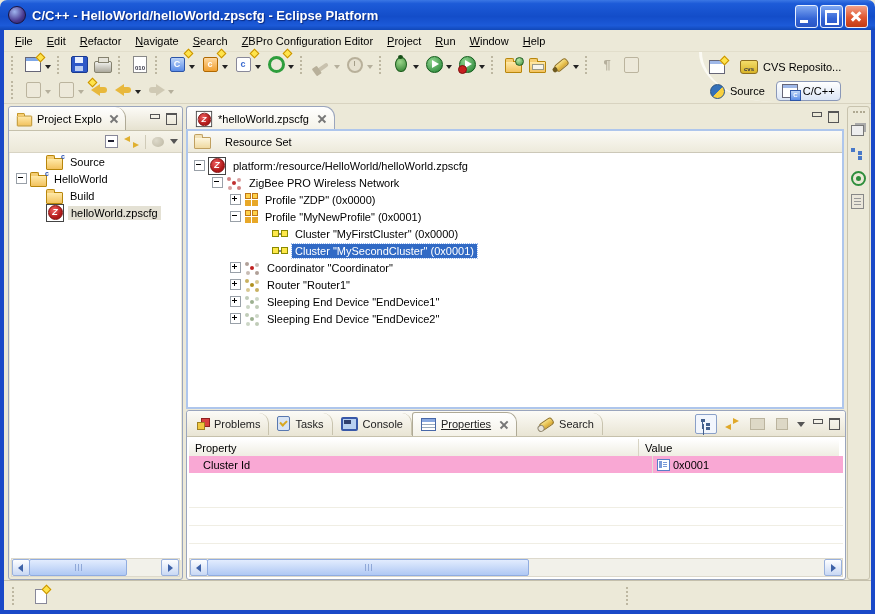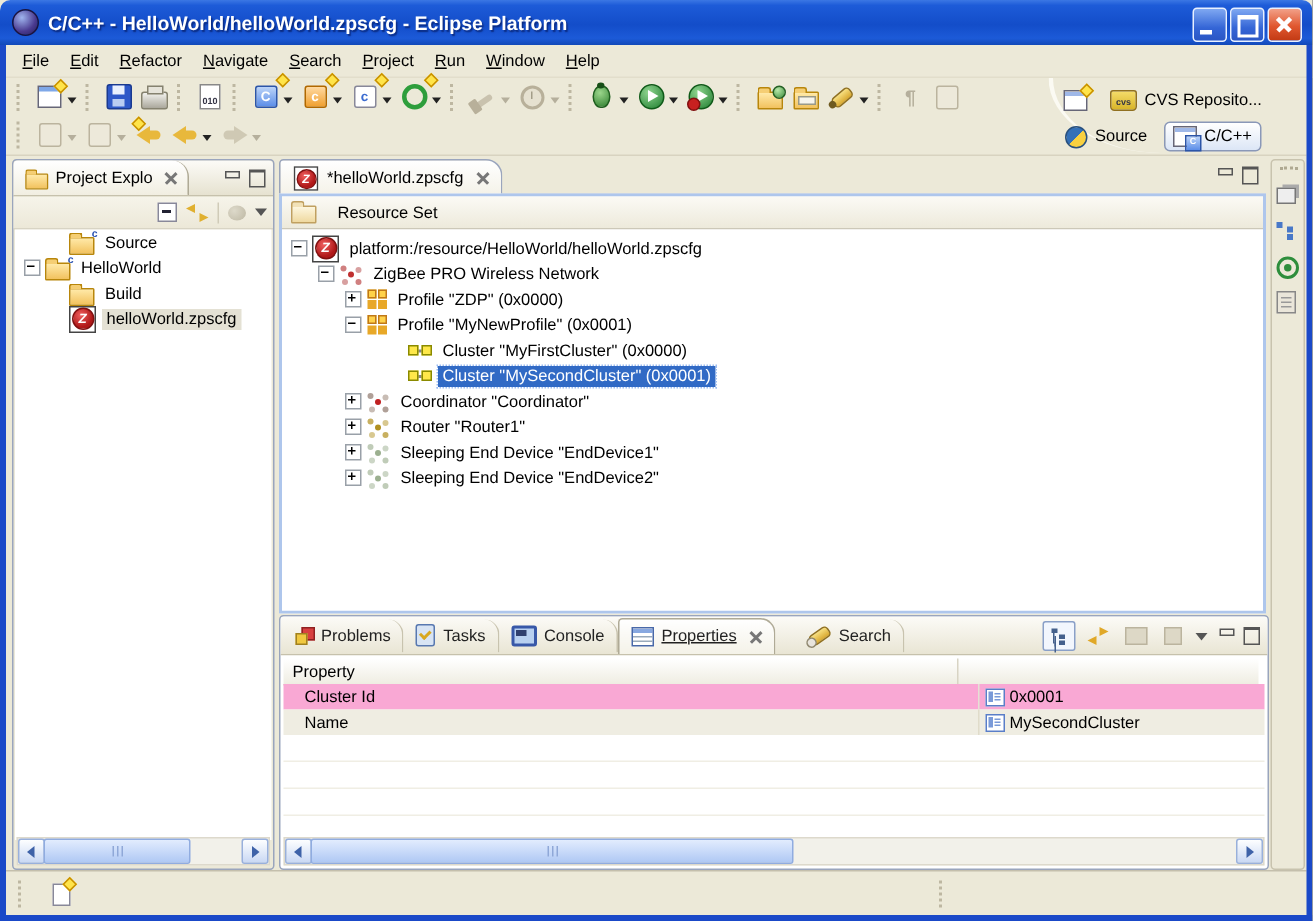--- a/index.html
+++ b/index.html
@@ -223,20 +223,21 @@
       <span class="cap cap-close"></span>
     </span>
   </div>
 
   <div class="menubar">
     <span class="menu-item">File</span>
     <span class="menu-item">Edit</span>
     <span class="menu-item">Refactor</span>
     <span class="menu-item">Navigate</span>
     <span class="menu-item">Search</span>
+    <span class="menu-item">ZBPro Configuration Editor</span>
     <span class="menu-item">Project</span>
     <span class="menu-item">Run</span>
     <span class="menu-item">Window</span>
     <span class="menu-item">Help</span>
   </div>
 
   <div class="toolbar">
     <div class="tb-curve"></div>
     <div class="tb-row">
       <span class="handle"></span>
@@ -550,33 +551,27 @@
           </span>
         <span class="chev-down"></span>
       </span>
       <span class="vbtns" style="top:7px;">
         <span class="vmin"></span>
         <span class="vmax"></span>
       </span>
     </div>
     <div class="prop-head">
       <span class="ph-cell" style="width:443px;">Property</span>
+      <span class="ph-cell" style="flex:1;border-right:none;">Value</span>
     </div>
     <div class="prop-row" style="top:45px;background:#f9a8d4;">
       <span class="pcell">Cluster Id</span>
       <span class="vcell">
         <span class="vic"></span>
         <span>0x0001</span>
-      </span>
-    </div>
-    <div class="prop-row" style="top:62px;background:#EFEDE2;">
-      <span class="pcell">Name</span>
-      <span class="vcell" style="border-left-color:#E0DCCA;">
-        <span class="vic"></span>
-        <span>MySecondCluster</span>
       </span>
     </div>
     <div style="position:absolute;left:2px;right:2px;top:79px;bottom:22px;background:#fff;">
       <div style="height:17px;border-bottom:1px solid #F0EEE4;"></div>
       <div style="height:17px;border-bottom:1px solid #F0EEE4;"></div>
       <div style="height:17px;border-bottom:1px solid #F0EEE4;"></div>
     </div>
     <div class="hscroll" style="left:2px;right:2px;bottom:2px;">
       <span class="sbtn left" style="left:0;"></span>
       <span class="sthumb" style="left:17px;width:320px;"></span>

